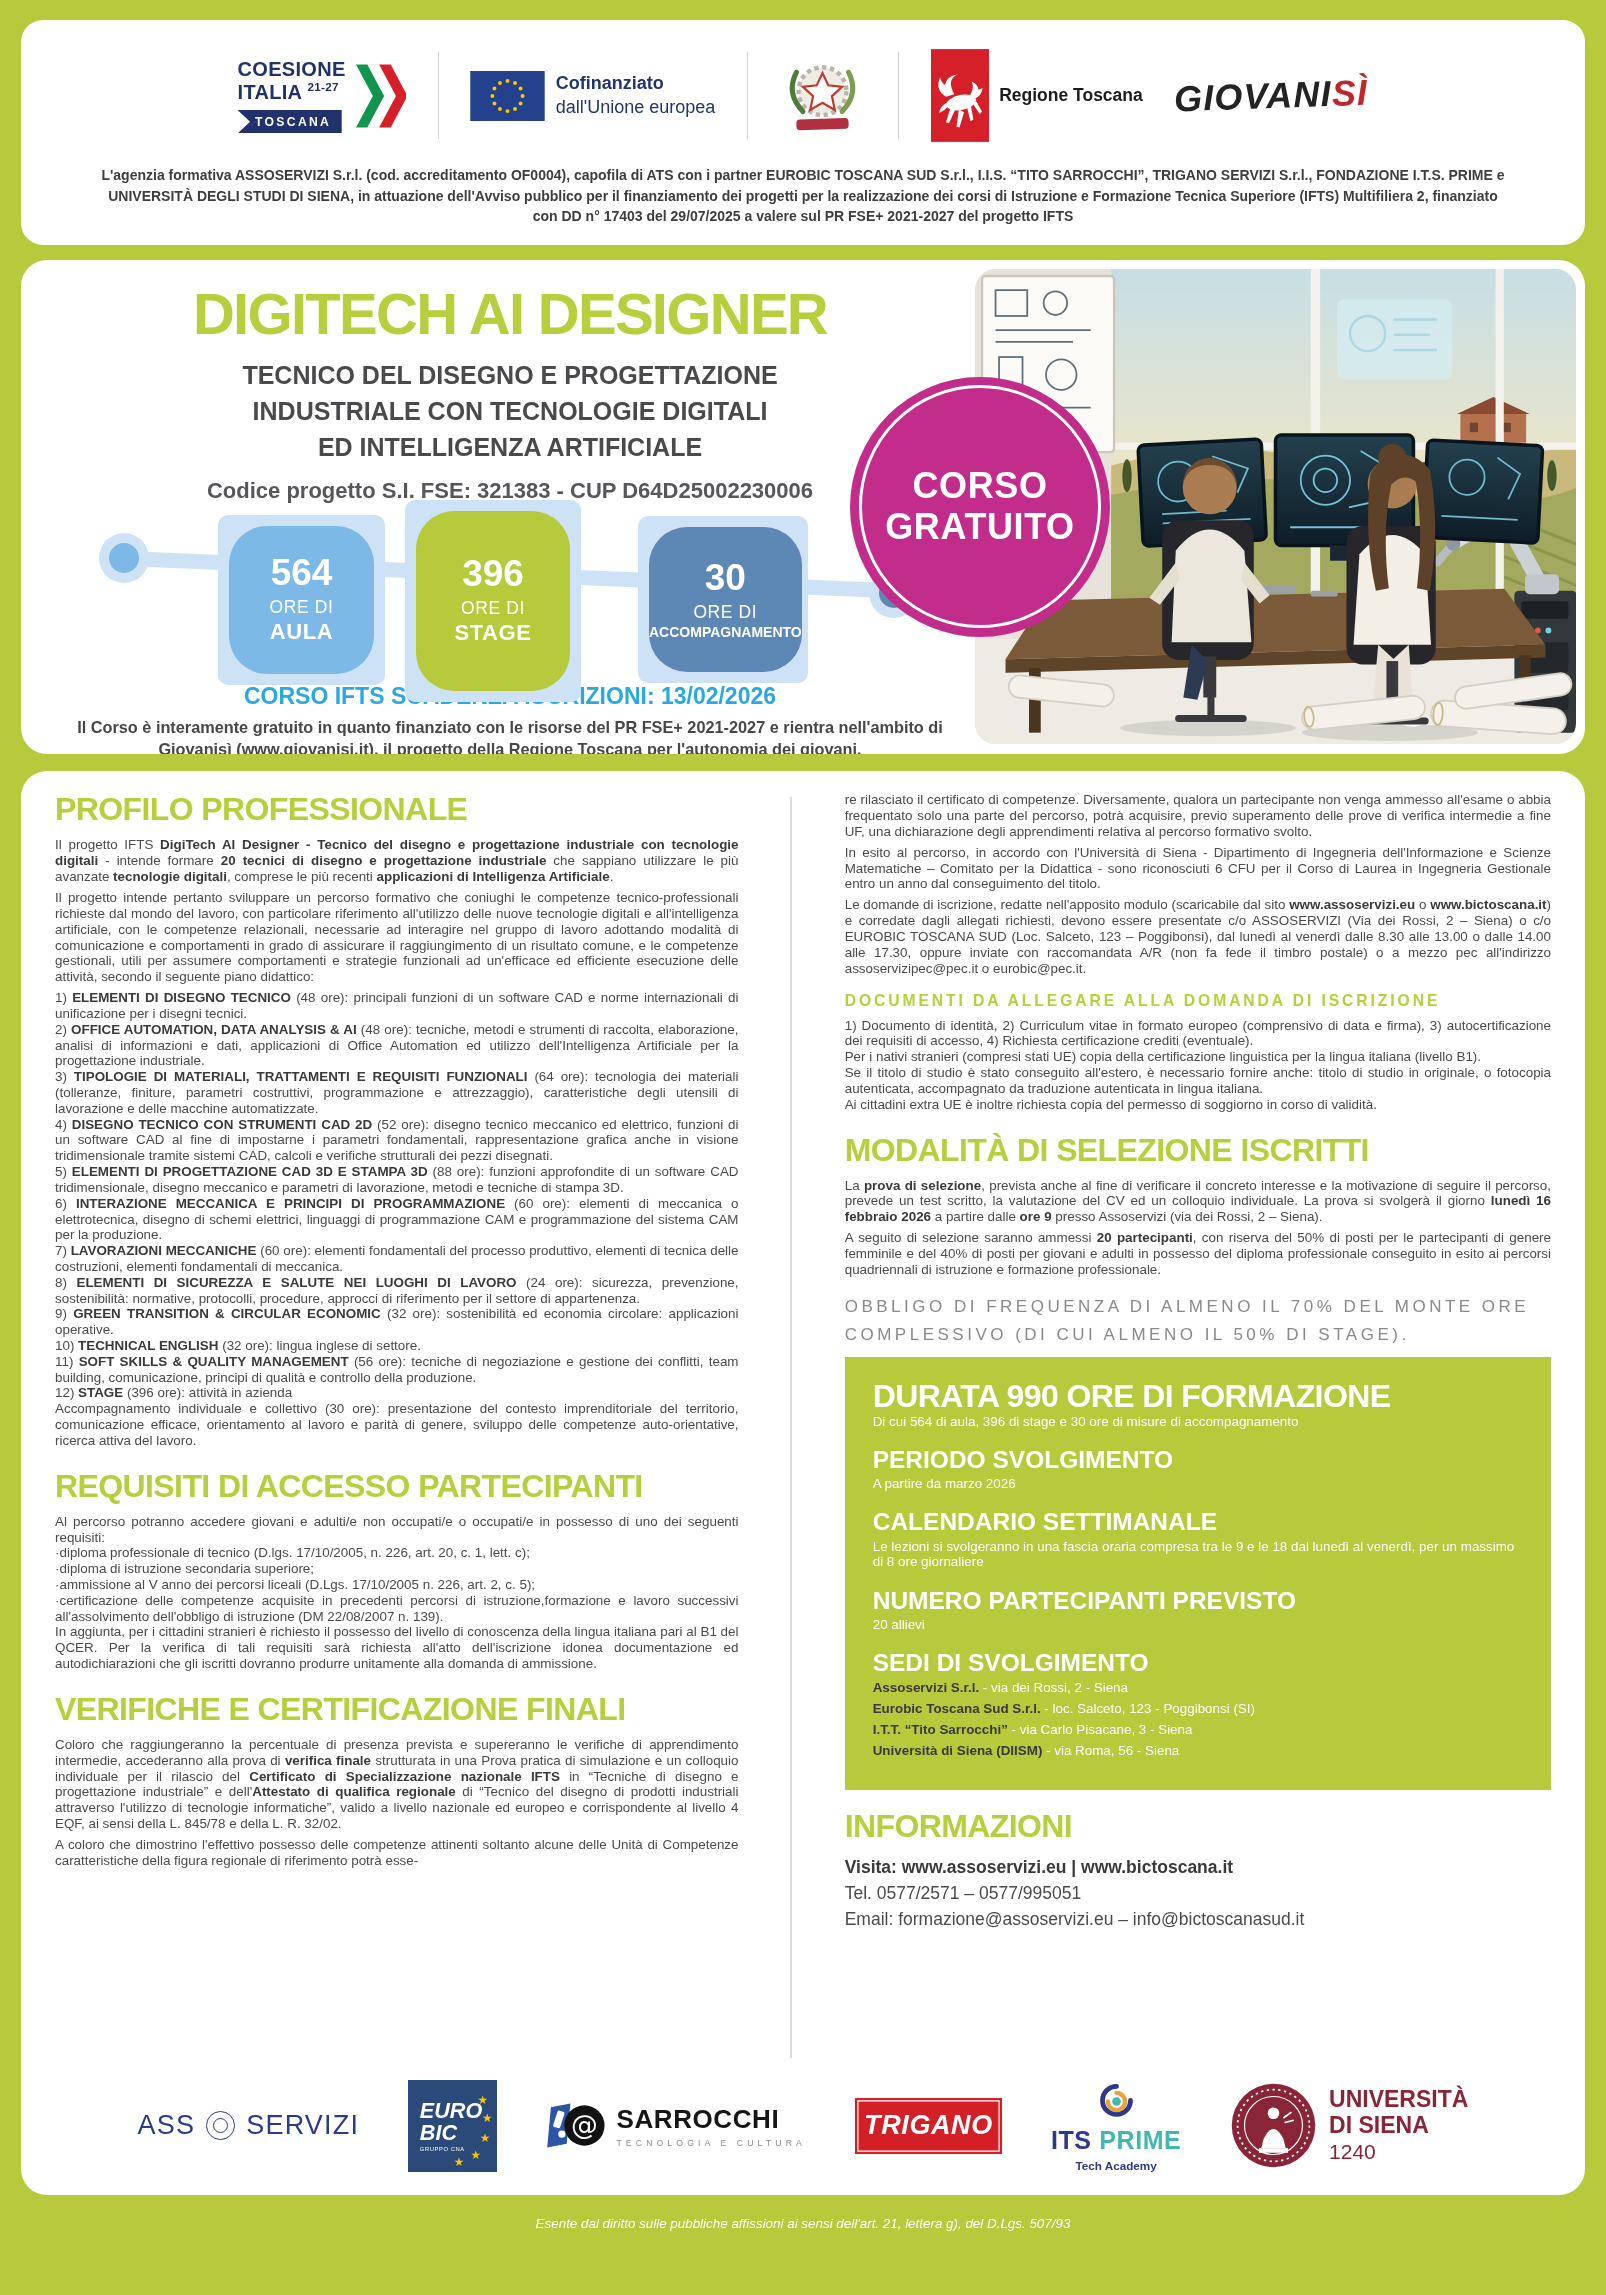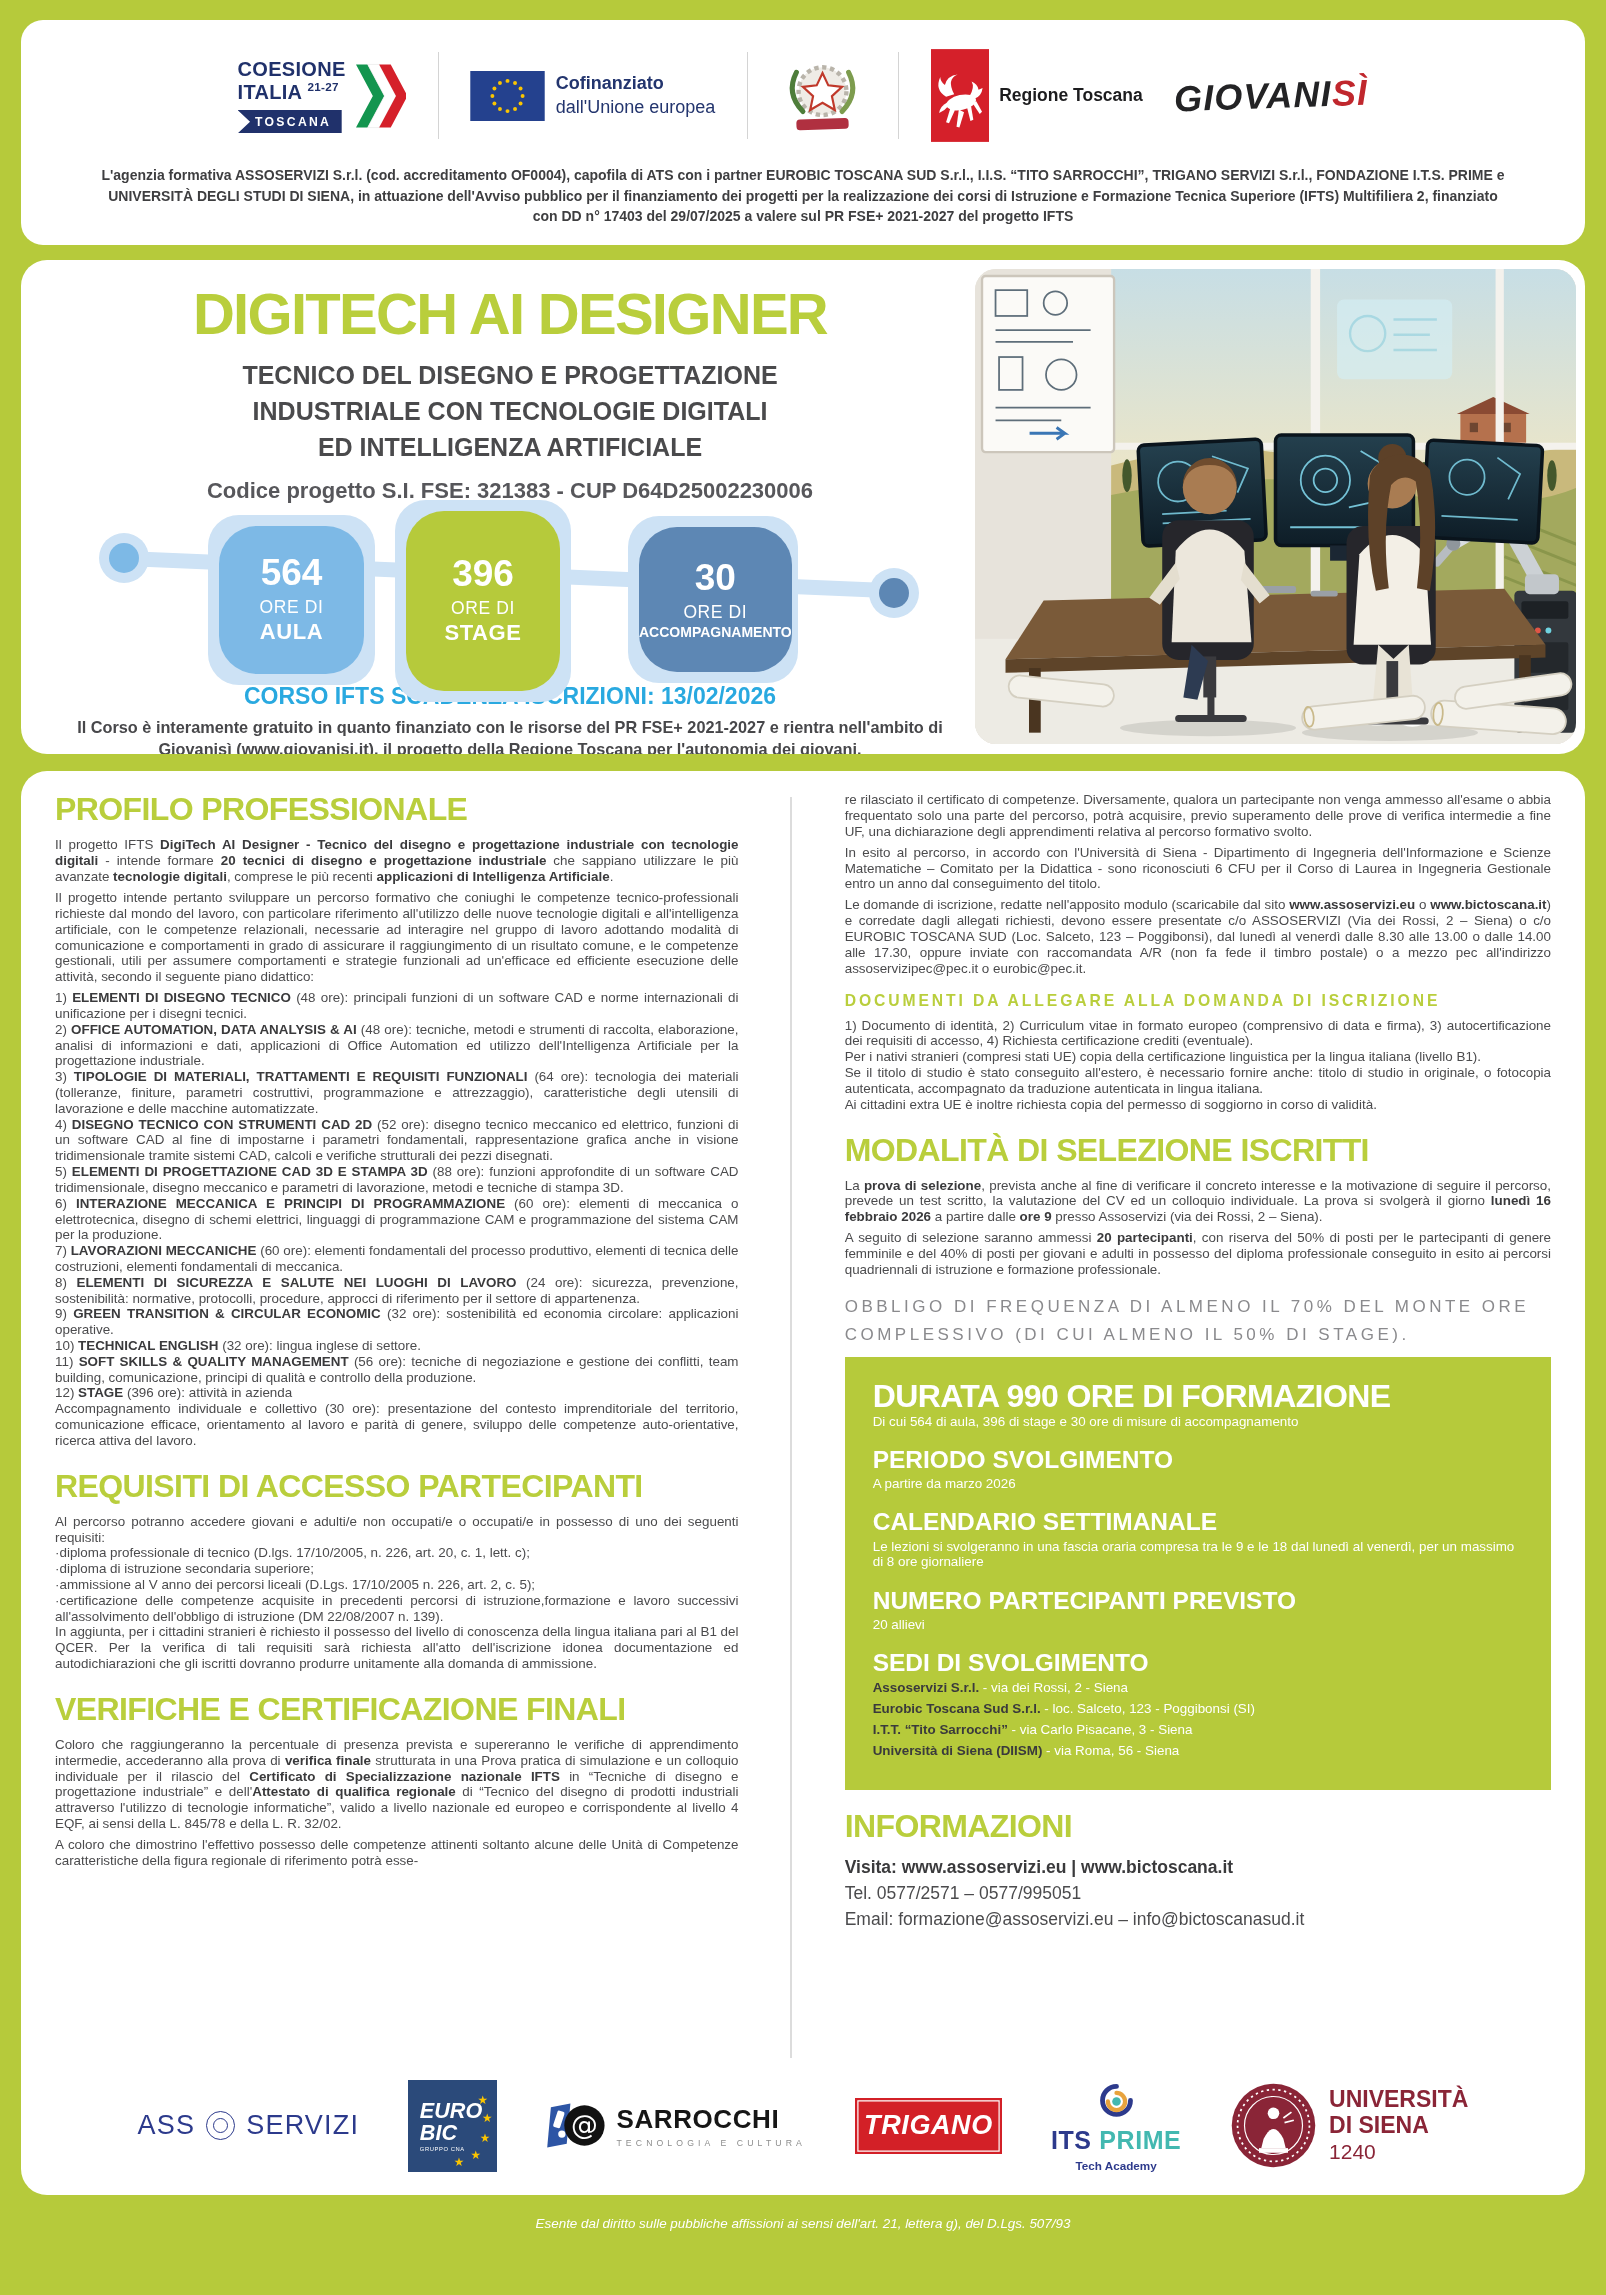--- a/index.html
+++ b/index.html
@@ -43,21 +43,21 @@
   .hero-subtitle{margin:11.7px 0 0;font-size:25px;font-weight:bold;color:#4a4a4c;line-height:1.45;}
   .hero-code{margin:13px 0 0;font-size:22px;font-weight:bold;color:#57575b;}
   .badges{position:relative;height:175px;margin-top:2.3px;}
   .track{position:absolute;left:69px;top:44px;width:771px;height:15px;border-radius:8.2px;background:#cde2f5;
     transform:rotate(2.4deg);transform-origin:left center;}
   .dot{position:absolute;width:50px;height:50px;border-radius:50%;background:#cde2f5;display:flex;align-items:center;justify-content:center;}
   .dot-left{left:44px;top:26px;}
   .dot-right{left:814px;top:61px;}
   .dot .dot-in{width:30px;height:30px;border-radius:50%;background:#7db9e6;}
   .dot-right .dot-in{background:#5d87b4;}
-  .badge{position:absolute;background:#cde2f5;border-radius:31px;padding:11px;display:flex;}
+  .badge{position:absolute;background:#cde2f5;border-radius:10px;padding:11px;display:flex;margin-left:10px;}
   .badge-core{flex:1;border-radius:38px;display:flex;flex-direction:column;align-items:center;justify-content:center;color:#fff;}
   .badge-aula{left:153px;top:8.2px;width:145px;height:148px;}
   .badge-aula .badge-core{background:#7db9e6;}
   .badge-stage{left:340px;top:-7px;width:154px;height:180px;}
   .badge-stage .badge-core{background:#b6ca3b;}
   .badge-acc{left:573px;top:9.3px;width:148px;height:145px;}
   .badge-acc .badge-core{background:#5d87b4;}
   .b-val{font-size:37px;font-weight:bold;line-height:1;}
   .b-unit{font-size:17.5px;margin-top:5.8px;letter-spacing:0.6px;}
   .b-name{font-size:22px;font-weight:bold;margin-top:1.2px;letter-spacing:0.6px;}
@@ -407,20 +407,26 @@
           <rect x="820" y="700" width="200" height="38" rx="19" transform="rotate(-8 920 719)"></rect>
           <rect x="60" y="700" width="180" height="38" rx="19" transform="rotate(6 150 719)"></rect>
         </g>
         <g stroke="#c9b98a" stroke-width="3" fill="none">
           <ellipse cx="572" cy="763" rx="8" ry="17" transform="rotate(-6 572 763)"></ellipse>
           <ellipse cx="792" cy="758" rx="8" ry="19" transform="rotate(4 792 758)"></ellipse>
         </g>
       </svg>
     </div>
 
+    <div class="sticker">
+      <div class="sticker-inner">
+        <span>CORSO</span>
+        <span>GRATUITO</span>
+      </div>
+    </div>
   </section>
 
   <section class="card content-card">
     <div class="columns">
 
       <div class="col col-left">
         <h3 class="sec-title first">PROFILO PROFESSIONALE</h3>
         <p>Il progetto IFTS <b>DigiTech AI Designer - Tecnico del disegno e progettazione industriale con tecnologie digitali</b> - intende formare <b>20 tecnici di disegno e progettazione industriale</b> che sappiano utilizzare le più avanzate <b>tecnologie digitali</b>, comprese le più recenti <b>applicazioni di Intelligenza Artificiale</b>.</p>
         <p>Il progetto intende pertanto sviluppare un percorso formativo che coniughi le competenze tecnico-professionali richieste dal mondo del lavoro, con particolare riferimento all'utilizzo delle nuove tecnologie digitali e all'intelligenza artificiale, con le competenze relazionali, necessarie ad interagire nel gruppo di lavoro adottando modalità di comunicazione e comportamenti in grado di assicurare il raggiungimento di un risultato comune, e le competenze gestionali, utili per assumere comportamenti e strategie funzionali ad un'efficace ed efficiente esecuzione delle attività, secondo il seguente piano didattico:</p>
         <div class="program-list">

